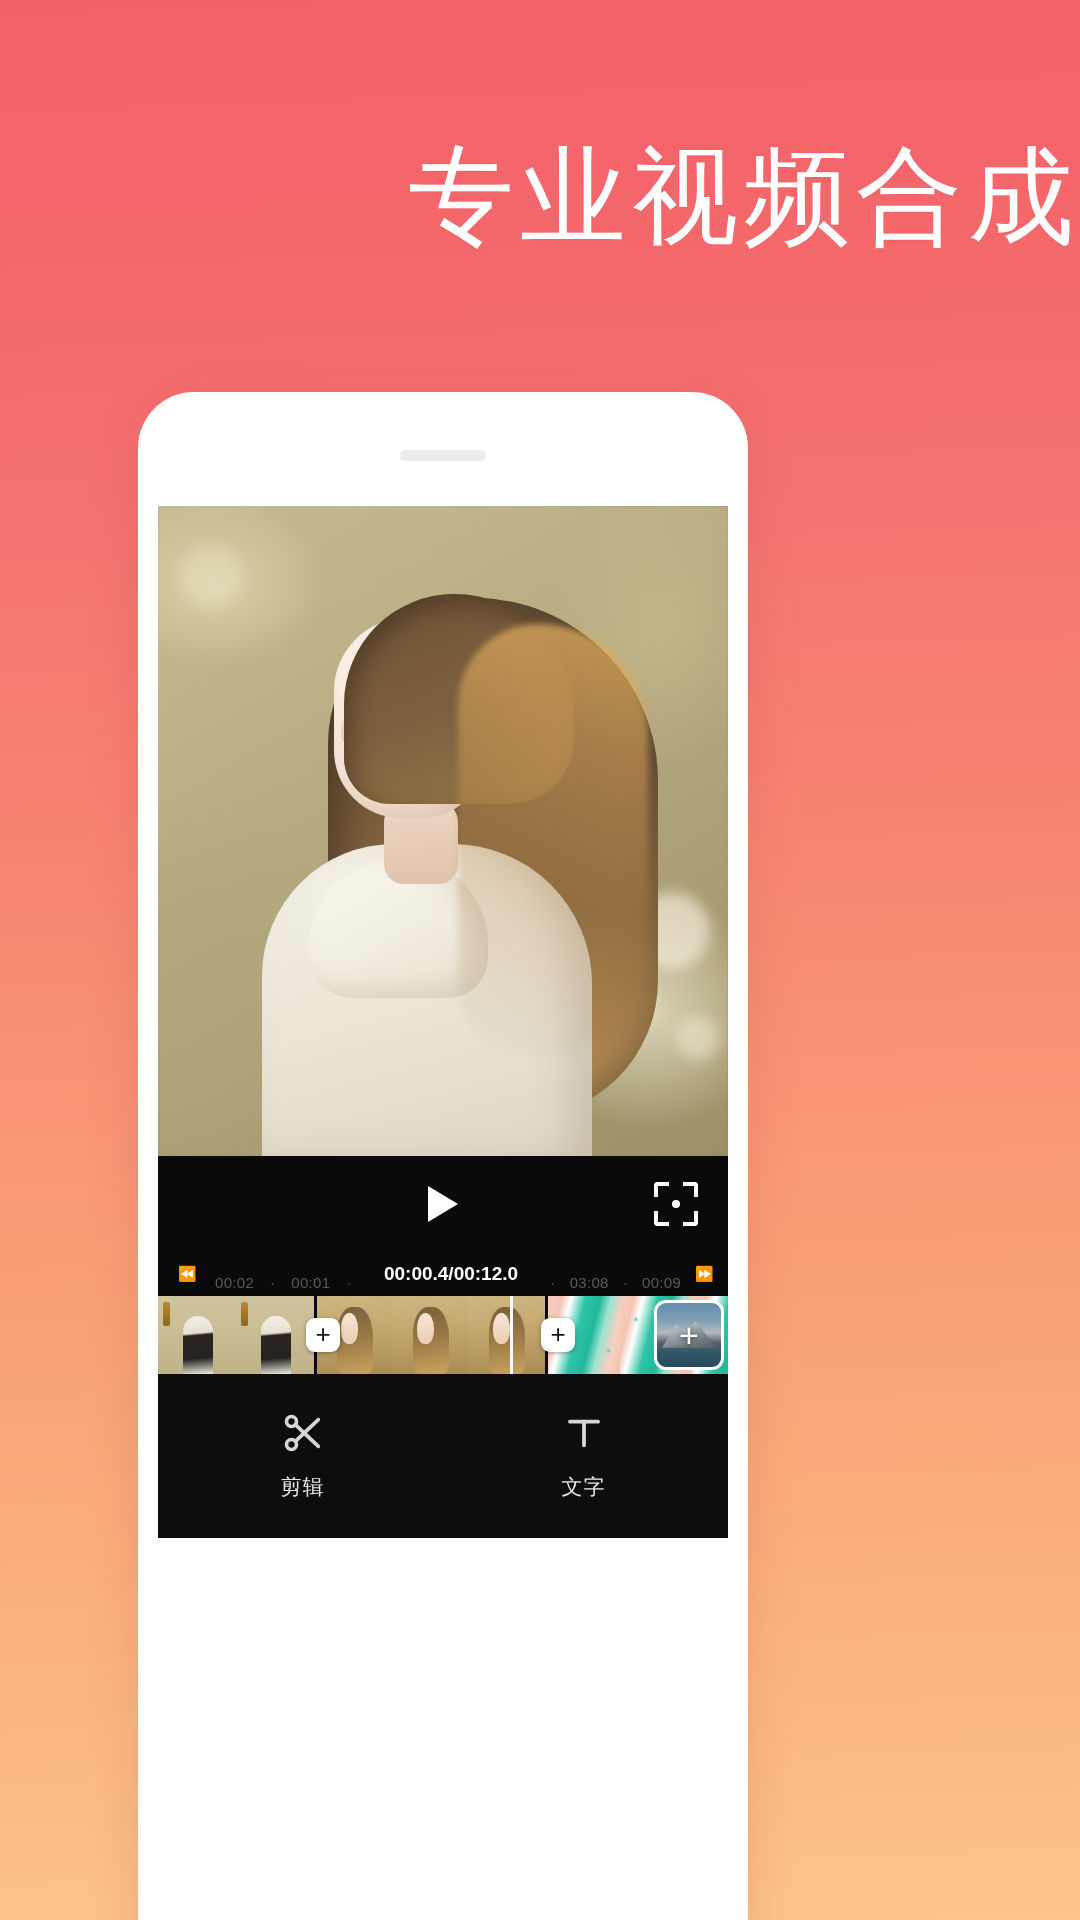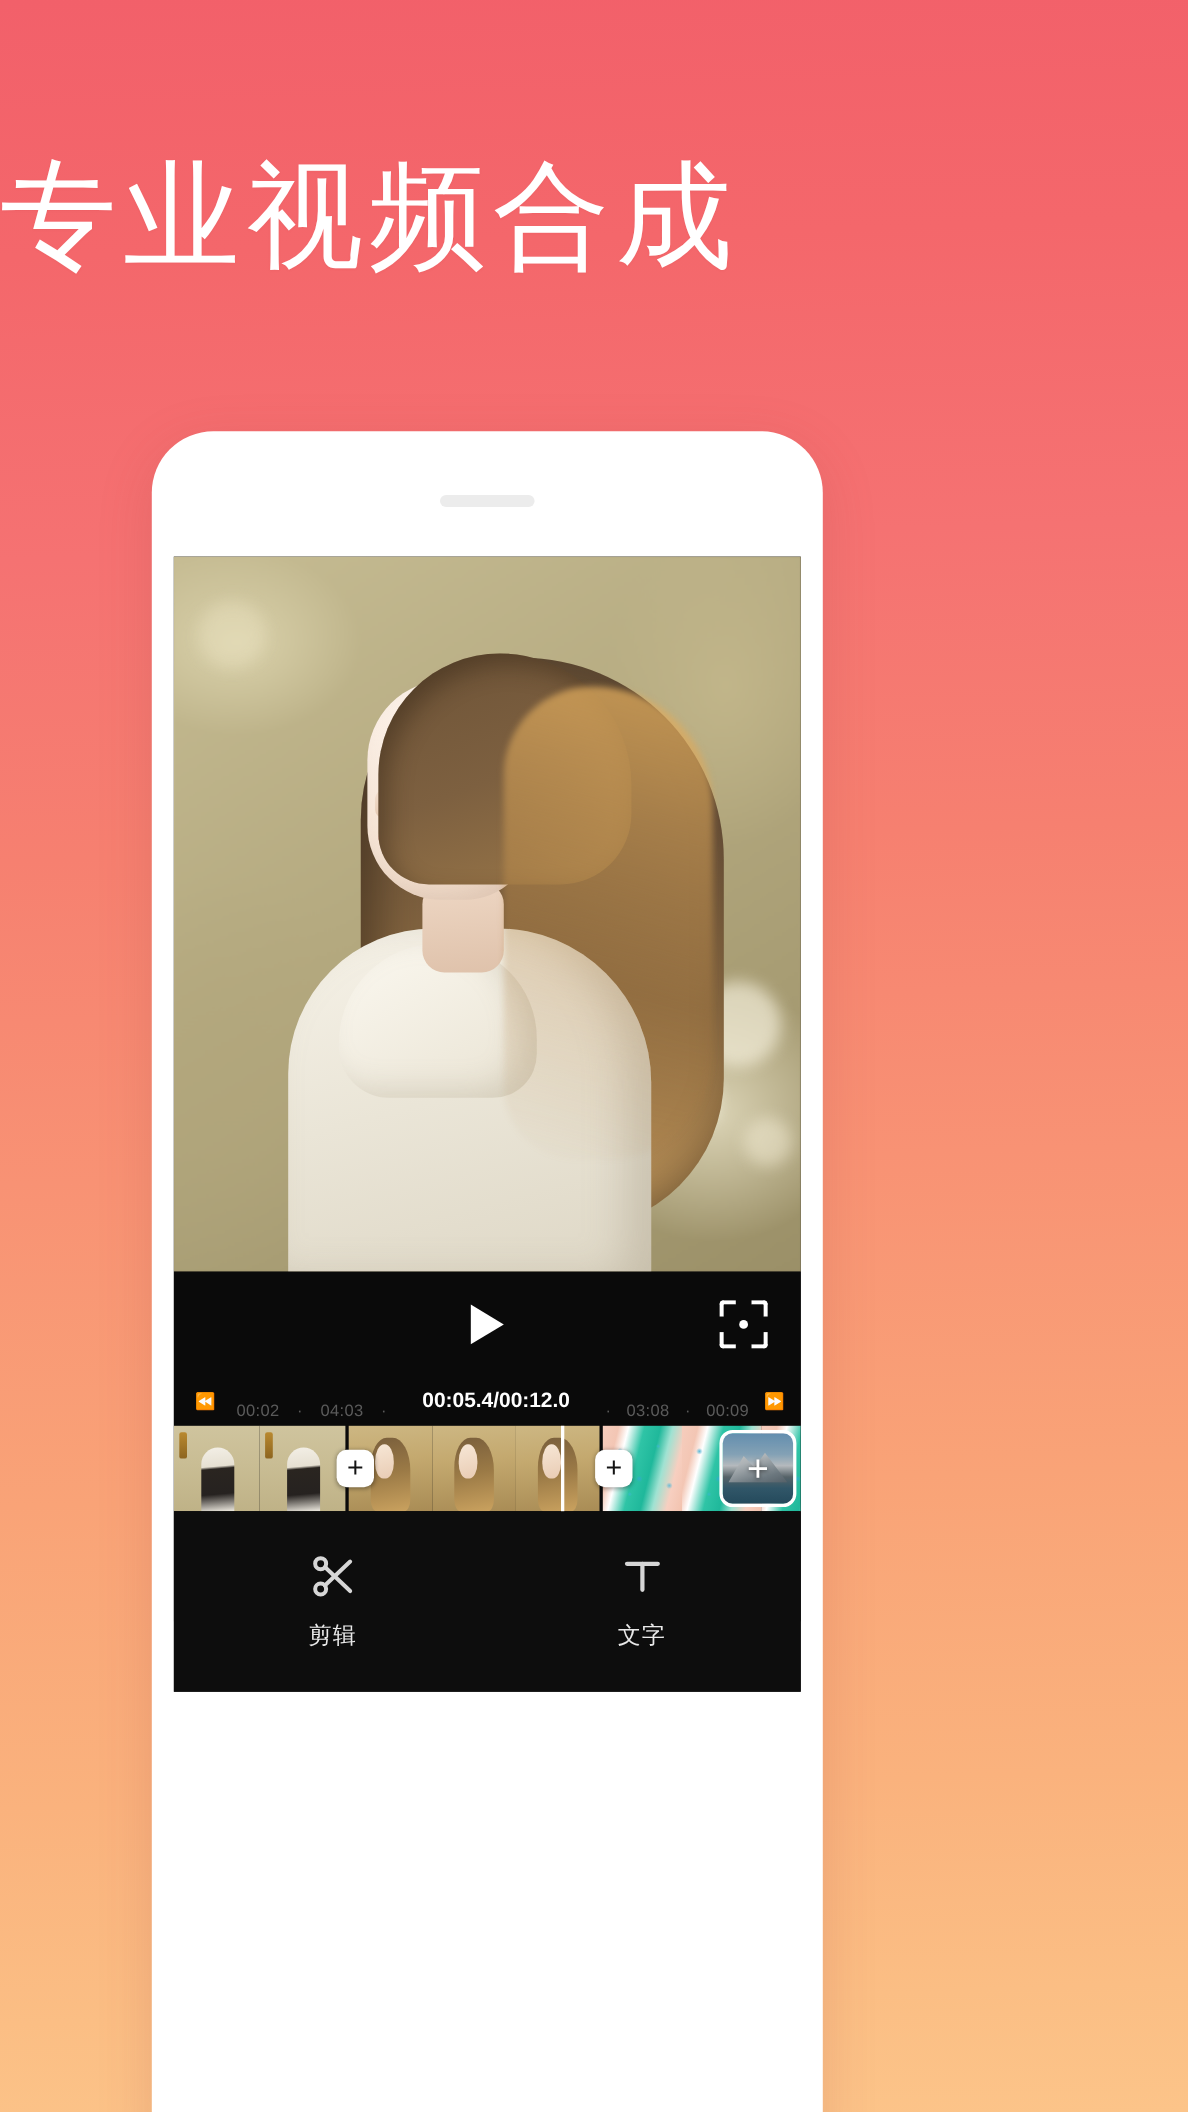--- a/index.html
+++ b/index.html
@@ -9,21 +9,21 @@
     background:linear-gradient(178deg,
       #f2606a 0%, #f4676b 12%, #f57272 26%,
       #f68070 40%, #f89274 55%, #f9a377 70%,
       #fab27d 84%, #fbbe84 94%, #fcc489 100%);
     position:relative;
   }
 
   
   .headline {
     position:absolute; top:140px; left:0; width:1080px;
-    text-align:left; color:#ffffff;
+    text-align:right; color:#ffffff;
     font-size:106px; line-height:1.08;
     letter-spacing:6px; font-weight:400;
     font-family:"DejaVu Sans","Liberation Sans",sans-serif;
     text-shadow:0 1px 2px rgba(200,70,70,.10);
   }
 
   
   .phone {
     position:absolute; left:138px; top:392px;
     width:610px; height:1560px;
@@ -303,25 +303,25 @@
     </div>
 
     <div class="ruler">
       <span class="sp" style="width:14px"></span>
       <span class="skip">⏪</span>
       <span class="sp" style="width:12px"></span>
       <span class="tick">00:02</span>
       <span class="sp" style="width:16px"></span>
       <span class="tick">·</span>
       <span class="sp" style="width:16px"></span>
-      <span class="tick">04:03</span>
+      <span class="tick">00:01</span>
       <span class="sp" style="width:16px"></span>
       <span class="tick">·</span>
       <span class="sp" style="flex:1"></span>
-      <span class="cur">00:05.4/00:12.0</span>
+      <span class="cur">00:00.4/00:12.0</span>
       <span class="sp" style="flex:1"></span>
       <span class="tick">·</span>
       <span class="sp" style="width:14px"></span>
       <span class="tick">03:08</span>
       <span class="sp" style="width:14px"></span>
       <span class="tick">·</span>
       <span class="sp" style="width:14px"></span>
       <span class="tick">00:09</span>
       <span class="sp" style="width:8px"></span>
       <span class="skip">⏩</span>

